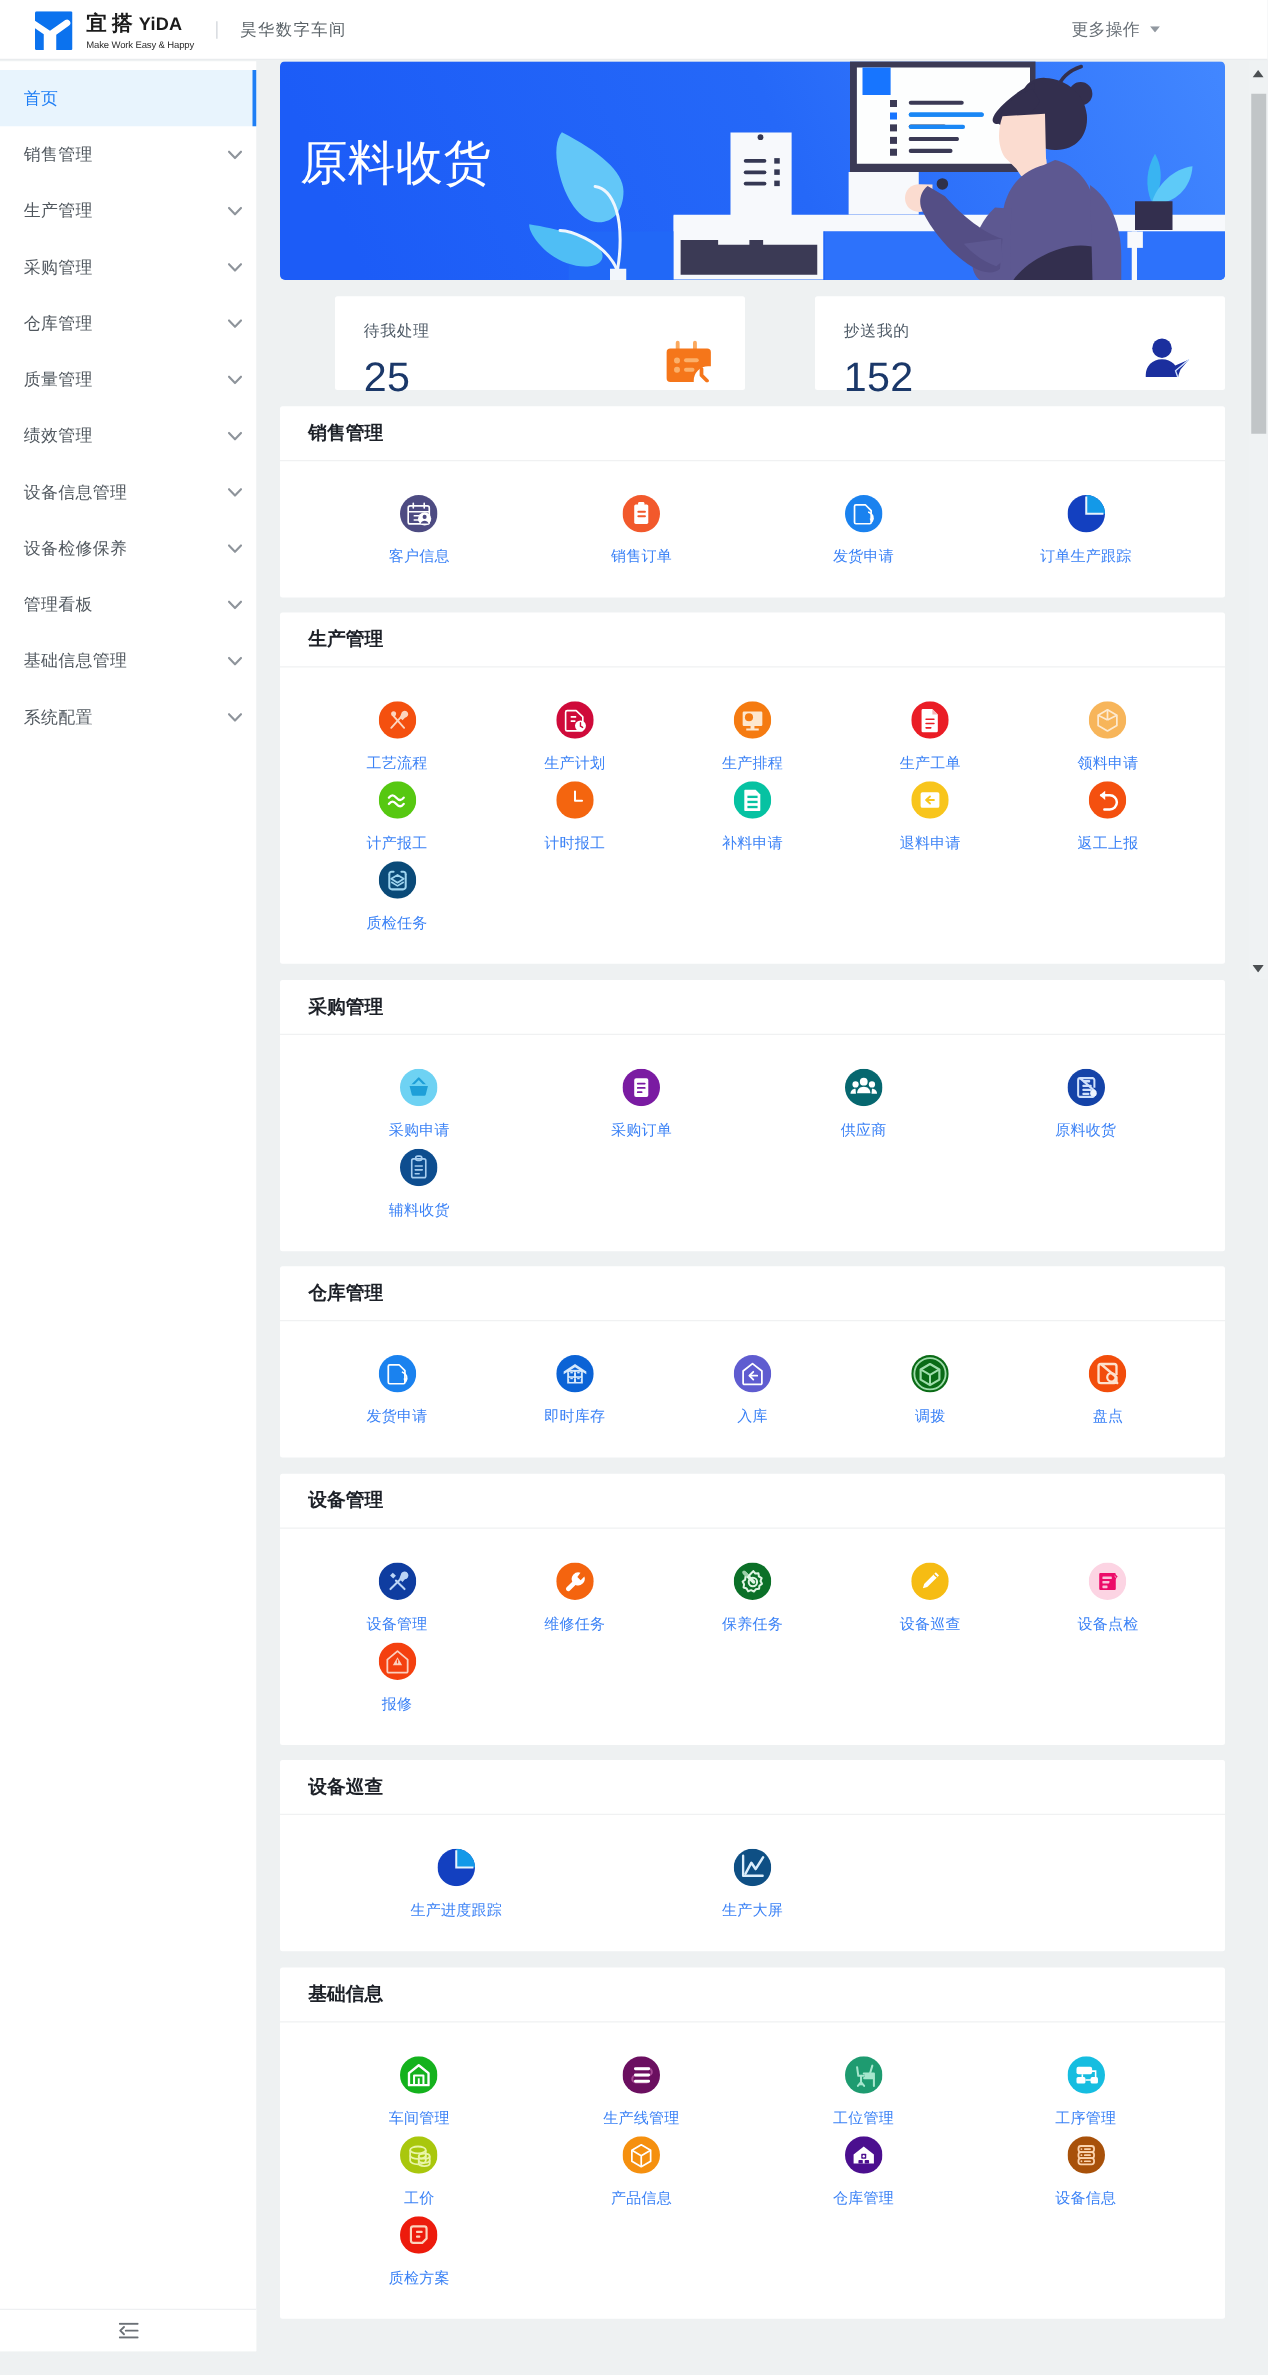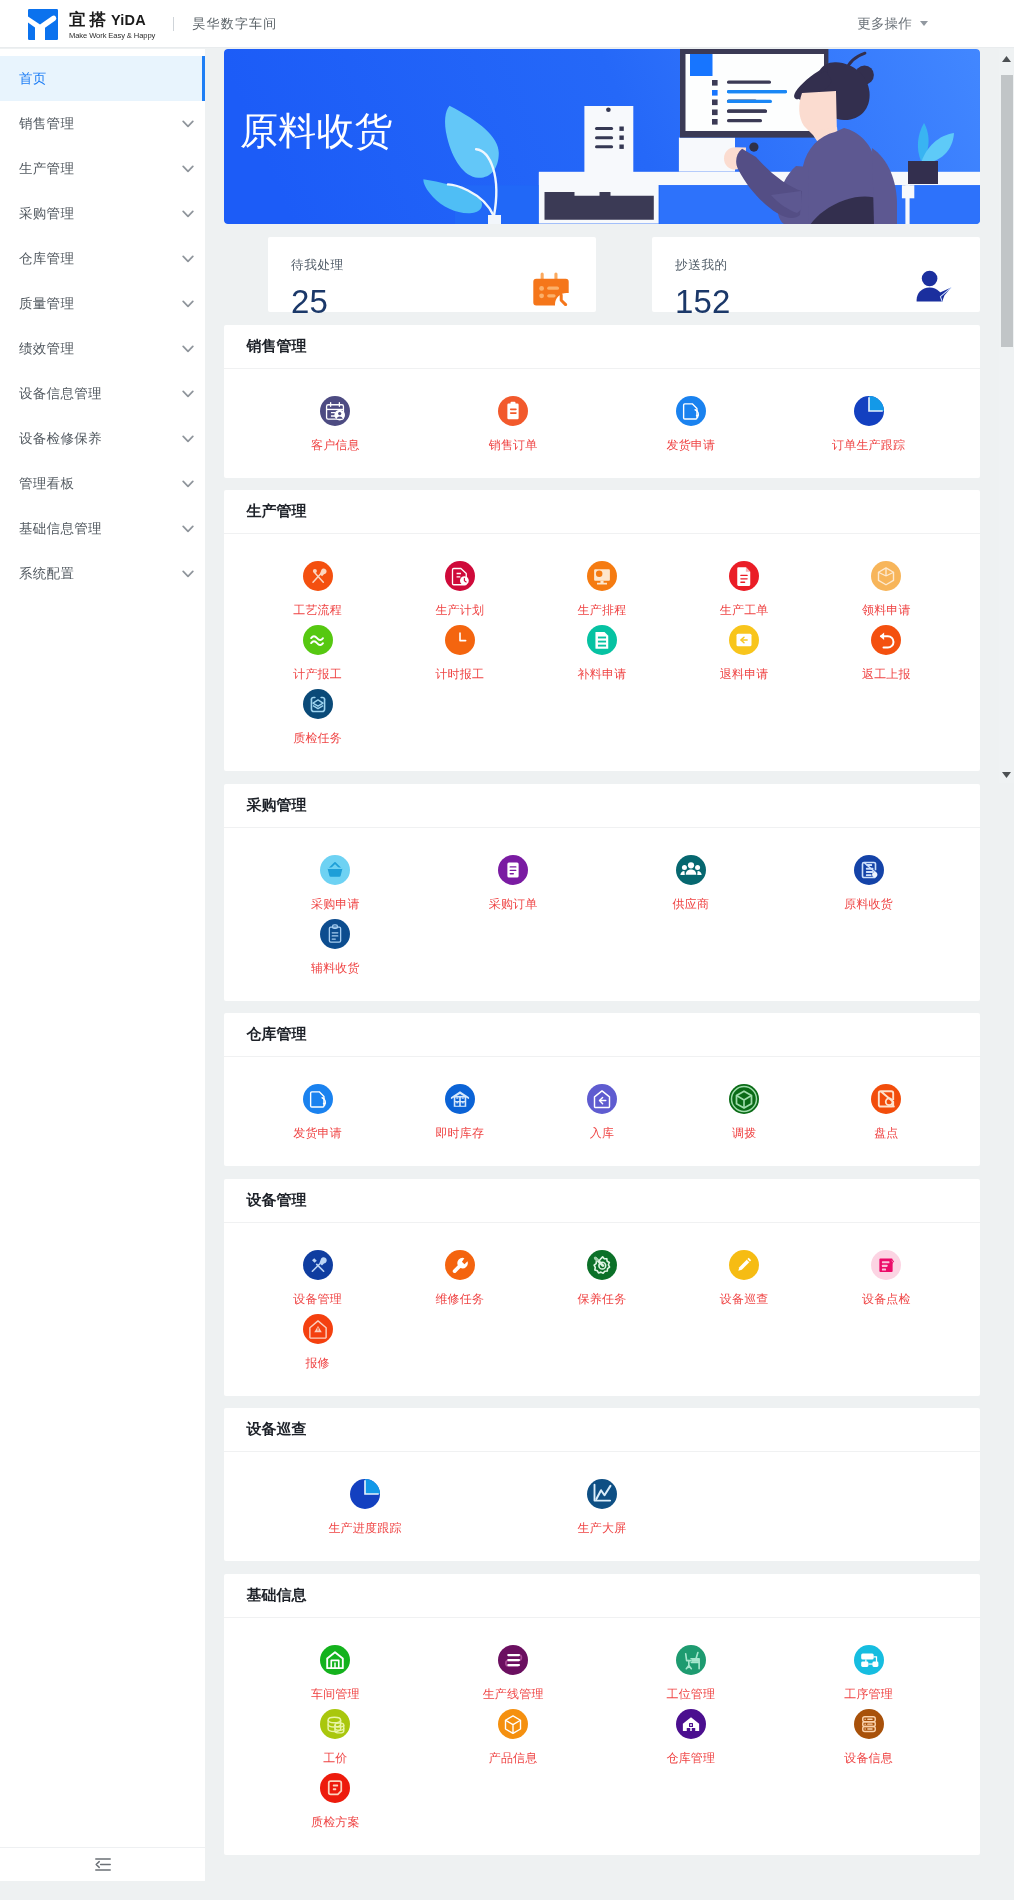--- a/index.html
+++ b/index.html
@@ -34,21 +34,21 @@
   .main{position:absolute;left:205px;top:49px;width:809px;height:1836px;background:#eef1f2;overflow:hidden;}
   .content{position:absolute;left:19px;top:0;width:756px;}
   .card{background:#fff;border-radius:2px;}
   .card-hd{height:44px;display:flex;align-items:center;padding:0 22.5px;font-size:15px;font-weight:700;color:#1d2128;border-bottom:1px solid #f0f1f2;letter-spacing:0px;}
   .grid{display:flex;flex-wrap:wrap;padding:27px 22.5px 18px 22.5px;}
   .tile{display:flex;flex-direction:column;align-items:center;cursor:pointer;height:64px;}
   .grid.c3 .tile{width:33.3333%;}
   .grid.c4 .tile{width:25%;}
   .grid.c5 .tile{width:20%;}
   .tile-ic{width:30px;height:30px;flex:0 0 auto;}
-  .tile-lb{font-size:12px;color:#ef4444;line-height:17px;margin-top:11px;letter-spacing:.2px;white-space:nowrap;}
+  .tile-lb{font-size:12px;color:#3b82f6;line-height:17px;margin-top:11px;letter-spacing:.2px;white-space:nowrap;}
 
   
   .banner{height:175px;border-radius:3px;overflow:hidden;position:relative;}
   .banner-title{position:absolute;left:16px;top:59px;color:#fff;font-size:38px;letter-spacing:0.2px;line-height:46px;font-weight:400;}
 
   
   .stats{display:flex;margin-top:13px;gap:12px;}
   .stat{flex:1;background:#fff;border-radius:2px;height:75px;position:relative;margin-left:44px;}
   .stat-label{position:absolute;left:23px;top:20px;font-size:12.6px;color:#4e5a66;letter-spacing:.6px;}
   .stat-val{position:absolute;left:23px;top:45px;font-size:33px;color:#1b3869;line-height:40px;letter-spacing:.2px;}

